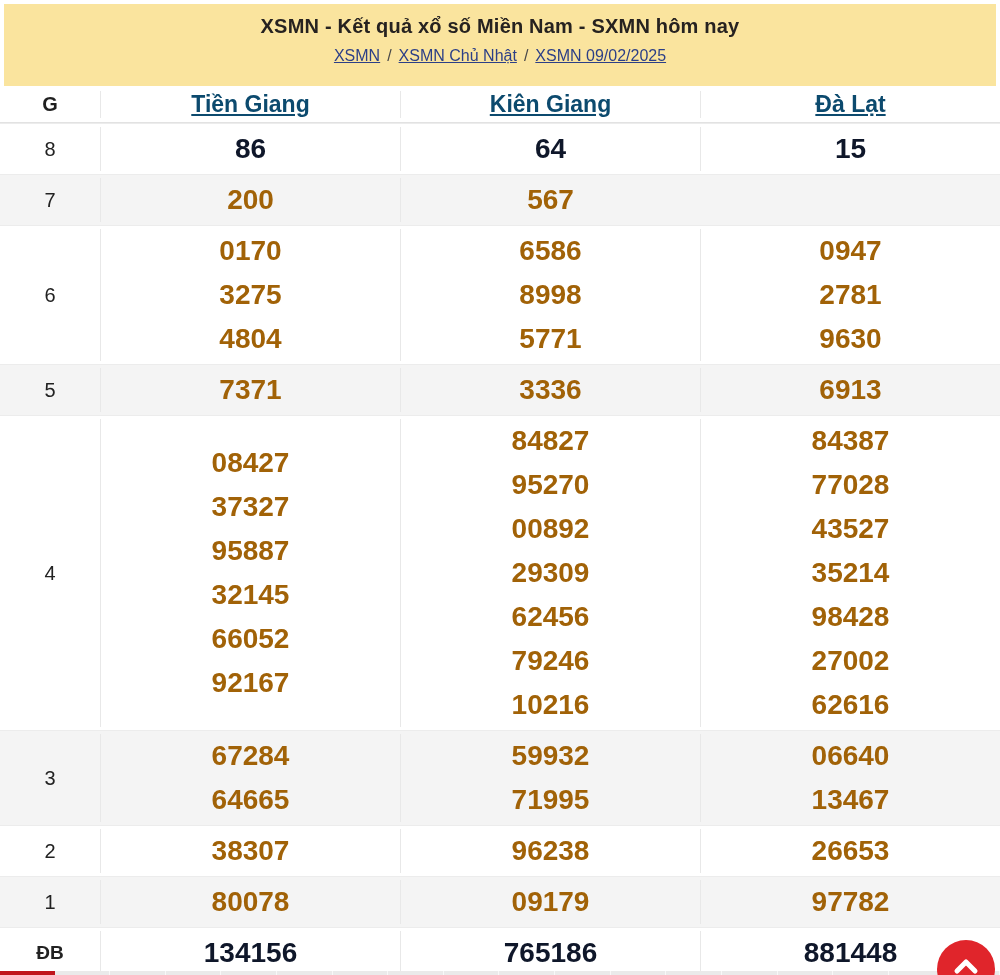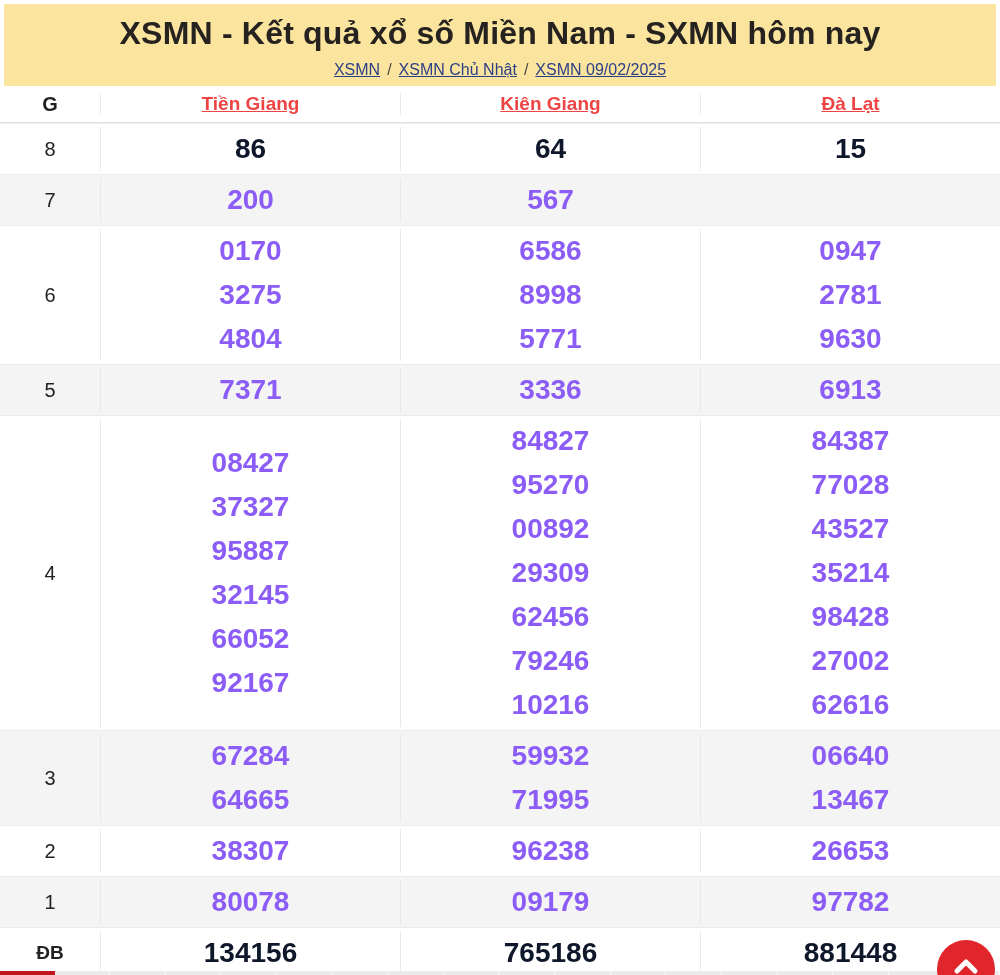--- a/index.html
+++ b/index.html
@@ -2,39 +2,39 @@
 <html><head>
 <meta charset="utf-8">
 <style>
   * { margin:0; padding:0; box-sizing:border-box; }
   html,body { width:1000px; height:975px; overflow:hidden; background:#fff;
     font-family:"Liberation Sans","DejaVu Sans",sans-serif; }
   #page { position:relative; width:1000px; height:975px; background:#fff; }
 
   
   .banner { margin:4px 4px 0 4px; height:82px; background:#fae49e; text-align:center; }
-  .banner h1 { padding-top:11px; font-size:32px; font-weight:700; color:#262220; letter-spacing:.2px; }
+  .banner h1 { padding-top:11px; font-size:20px; font-weight:700; color:#262220; letter-spacing:.2px; }
   .crumbs { margin-top:9px; font-size:16px; color:#3a3a3a; }
   .crumbs a { color:#2c3f87; text-decoration:underline; font-weight:500; cursor:pointer; }
   .crumbs .sep { margin:0 7px; color:#4a4a4a; }
 
   
   .thead { display:flex; height:37px; align-items:center; border-bottom:1px solid #e2e2e2; background:#fff; }
   .thead .gcol { width:100px; text-align:center; font-size:20px; font-weight:700; color:#1f1f1f; }
   .thead .ccol { width:300px; text-align:center; border-left:1px solid #e8e8e8; }
-  .thead .ccol a { font-size:19px; font-weight:700; color:#ef4444; text-decoration:underline; cursor:pointer; }
+  .thead .ccol a { font-size:23px; font-weight:700; color:#0c4a6e; text-decoration:underline; cursor:pointer; }
 
   
   .trow { display:flex; border-top:1px solid #ececec; padding:3px 0; background:#fff; }
   .trow.striped { background:#f4f4f4; }
   .gcell { width:100px; display:flex; align-items:center; justify-content:center;
            font-size:20px; font-weight:400; color:#222; }
   .db-row .gcell { font-weight:700; font-size:19px; }
   .vcell { width:300px; border-left:1px solid #e8e8e8; display:flex; flex-direction:column; justify-content:center; }
-  .num { line-height:44px; text-align:center; font-size:28px; font-weight:700; color:#8b5cf6; }
+  .num { line-height:44px; text-align:center; font-size:28px; font-weight:700; color:#a16207; }
   .highlight .num { color:#0f172a; }
 
   
   .bottom-bar { position:absolute; left:0; bottom:0; width:1000px; height:8px; display:flex; background:#eaeaea; }
   .bottom-bar .seg { flex:1; border-right:1px solid #f8f8f8; background:#eaeaea; }
   .bottom-bar .seg.active { background:#c0151c; border-right:none; }
 
   
   .scroll-top { position:absolute; left:937px; top:936px; width:58px; height:58px;
     border-radius:50%; background:#e0252b; border:none; cursor:pointer;

